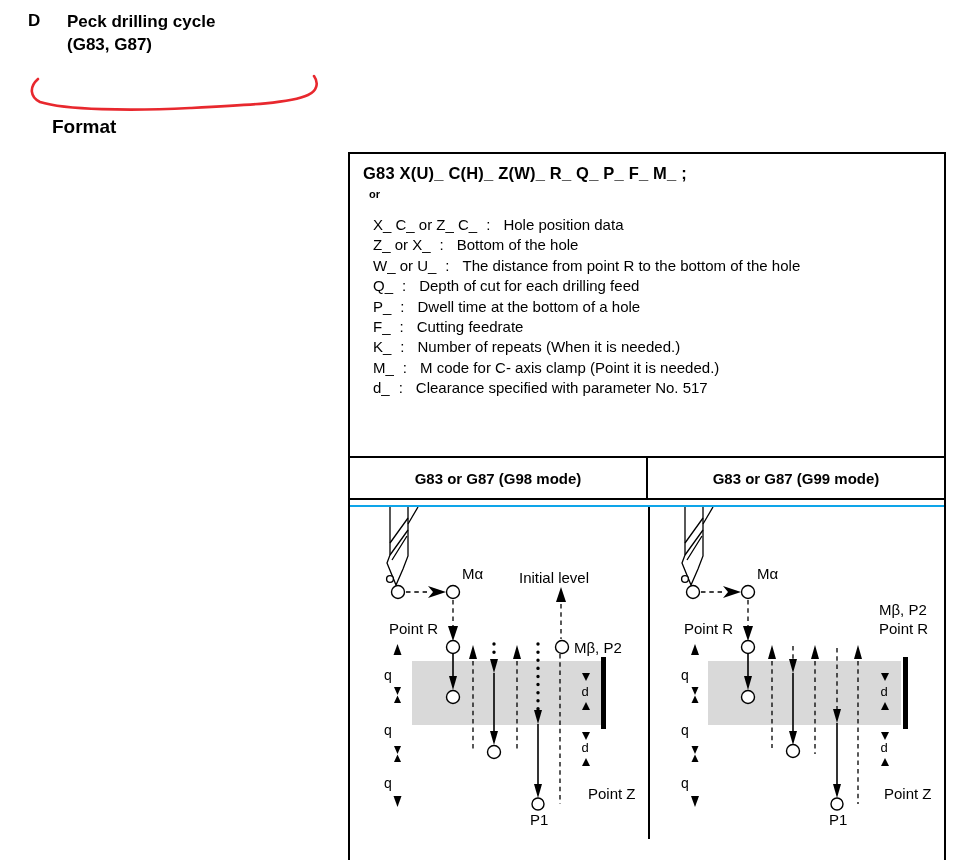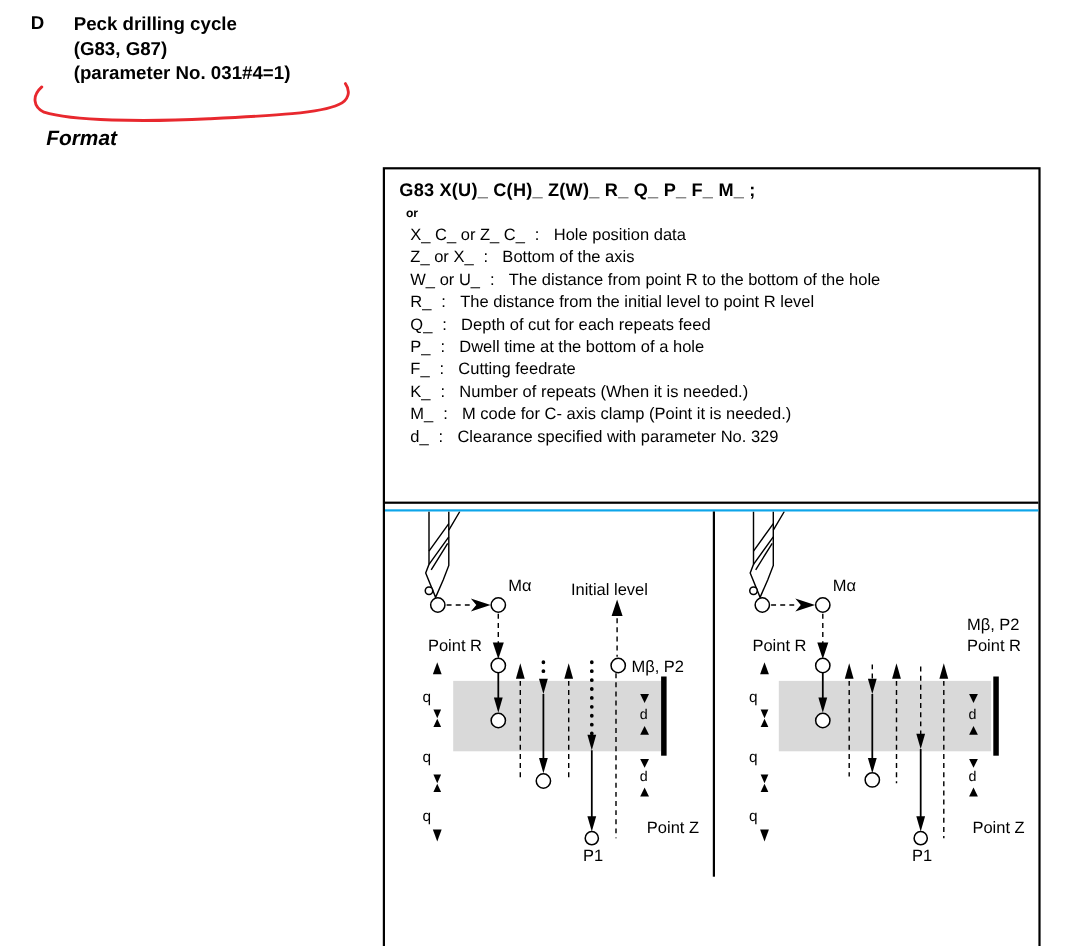--- a/index.html
+++ b/index.html
@@ -5,35 +5,35 @@
   html,body{margin:0;padding:0;}
   body{
     width:980px;height:860px;position:relative;background:#ffffff;
     font-family:"Liberation Sans","DejaVu Sans",sans-serif;color:#000;
     overflow:hidden;
   }
   .abs{position:absolute;}
   
   .section-letter{left:28px;top:11px;font-size:17px;font-weight:bold;}
   .title-block{left:67px;top:11px;font-size:17px;font-weight:bold;line-height:22.5px;}
-  .format-heading{left:42px;top:116px;font-size:19px;font-weight:bold;font-style:italic;}
+  .format-heading{left:52px;top:116px;font-size:19px;font-weight:bold;}
   
   .red-curve{left:8px;top:72px;}
   
   .doc-table{
     left:348px;top:152px;width:598px;height:818px;
     border:2px solid #000;box-sizing:border-box;background:#fff;
   }
   .format-cell{
     height:304px;border-bottom:2px solid #000;box-sizing:border-box;
     padding:9px 0 0 13px;overflow:hidden;
   }
   .code-line{font-size:16.5px;font-weight:bold;line-height:21px;letter-spacing:0.2px;}
   .code-or{font-size:11px;font-weight:bold;line-height:20px;padding-left:6px;}
-  .param-list{padding-left:10px;}
+  .param-list{margin-top:11px;padding-left:10px;}
   .param-row{font-size:15px;line-height:20.4px;white-space:nowrap;}
   .p-label{margin-right:9px;}
   .p-colon{margin-right:13px;}
   .header-row{
     height:42px;border-bottom:2px solid #000;box-sizing:border-box;
     display:flex;align-items:center;
   }
   .header-cell{
     flex:0 0 298px;text-align:center;font-size:15px;font-weight:bold;
     align-self:stretch;display:flex;align-items:center;justify-content:center;
@@ -56,48 +56,50 @@
   svg .node{fill:#fff;stroke:#000;stroke-width:1.4;}
   svg .arrow{fill:#000;stroke:none;}
 </style>
 </head>
 <body>
 
 <div class="abs section-letter">D</div>
 <div class="abs title-block">
   <div>Peck drilling cycle</div>
   <div>(G83, G87)</div>
-  <div>(parameter No. 031#4=1)</div>
 </div>
 
 <svg class="abs red-curve" width="322" height="48" viewBox="0 0 322 48">
   <path d="M 30,7 C 21,15 22,25 32,30 C 57,38 122,39 182,36 C 242,33 283,31 300,23 C 309,19 311,11 306,4" fill="none" stroke="#e8282e" stroke-width="2.6" stroke-linecap="round"></path>
 </svg>
 
 <div class="abs format-heading">Format</div>
 
 <div class="abs doc-table">
 
   <div class="format-cell">
     <div class="code-line">G83 X(U)_ C(H)_ Z(W)_ R_ Q_ P_ F_ M_ ;</div>
     <div class="code-or">or</div>
     <div class="param-list">
       <div class="param-row"><span class="p-label">X_ C_ or Z_ C_</span><span class="p-colon">:</span><span class="p-desc">Hole position data</span></div>
-      <div class="param-row"><span class="p-label">Z_ or X_</span><span class="p-colon">:</span><span class="p-desc">Bottom of the axis</span></div>
+      <div class="param-row"><span class="p-label">Z_ or X_</span><span class="p-colon">:</span><span class="p-desc">Bottom of the hole</span></div>
       <div class="param-row"><span class="p-label">W_ or U_</span><span class="p-colon">:</span><span class="p-desc">The distance from point R to the bottom of the hole</span></div>
-      <div class="param-row"><span class="p-label">R_</span><span class="p-colon">:</span><span class="p-desc">The distance from the initial level to point R level</span></div>
-      <div class="param-row"><span class="p-label">Q_</span><span class="p-colon">:</span><span class="p-desc">Depth of cut for each repeats feed</span></div>
+      <div class="param-row"><span class="p-label">Q_</span><span class="p-colon">:</span><span class="p-desc">Depth of cut for each drilling feed</span></div>
       <div class="param-row"><span class="p-label">P_</span><span class="p-colon">:</span><span class="p-desc">Dwell time at the bottom of a hole</span></div>
       <div class="param-row"><span class="p-label">F_</span><span class="p-colon">:</span><span class="p-desc">Cutting feedrate</span></div>
       <div class="param-row"><span class="p-label">K_</span><span class="p-colon">:</span><span class="p-desc">Number of repeats (When it is needed.)</span></div>
       <div class="param-row"><span class="p-label">M_</span><span class="p-colon">:</span><span class="p-desc">M code for C- axis clamp (Point it is needed.)</span></div>
-      <div class="param-row"><span class="p-label">d_</span><span class="p-colon">:</span><span class="p-desc">Clearance specified with parameter No. 329</span></div>
+      <div class="param-row"><span class="p-label">d_</span><span class="p-colon">:</span><span class="p-desc">Clearance specified with parameter No. 517</span></div>
     </div>
   </div>
 
+  <div class="header-row">
+    <div class="header-cell left">G83 or G87 (G98 mode)</div>
+    <div class="header-cell right">G83 or G87 (G99 mode)</div>
+  </div>
 
   <div class="gap-row"></div>
 
   <div class="diagram-row">
 
     <div class="diagram-cell left">
       <svg width="298" height="332" viewBox="350 509 298 332">
 
         <rect x="412" y="663" width="189" height="64" fill="#d9d9d9"></rect>
         <rect x="601" y="659" width="5" height="72" fill="#000"></rect>

